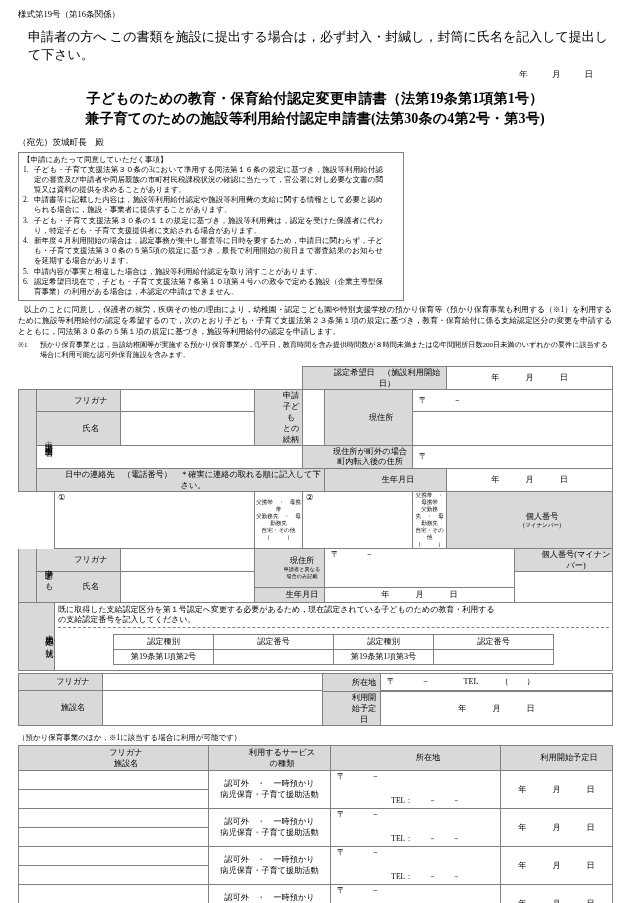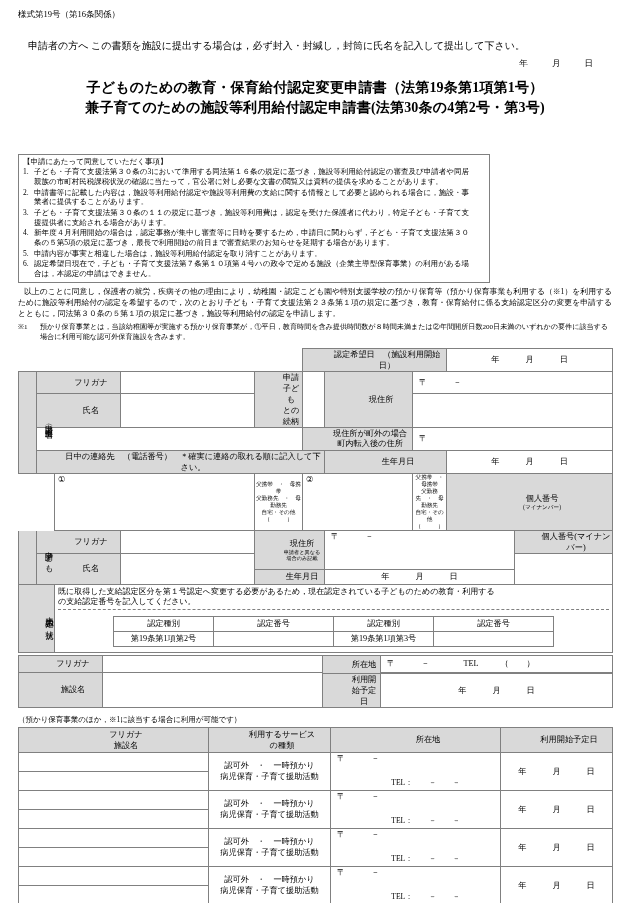--- a/index.html
+++ b/index.html
@@ -8,36 +8,35 @@
     background:#fff;
     font-family:"Liberation Serif","DejaVu Serif",serif;
     color:#000;
     font-size:8px;
     -webkit-font-smoothing:none;
   }
   .page{position:relative;width:630px;height:903px;box-sizing:border-box;padding:0 18px;}
 
   
   .form-no{font-size:8.5px;margin-top:9px;}
-  .submitter-note{font-size:10px;margin-top:18px;padding-left:10px;}
+  .submitter-note{font-size:13px;margin-top:7px;padding-left:10px;}
   .date-line{text-align:right;font-size:8.5px;margin-top:5px;padding-right:18px;letter-spacing:1px;}
   .date-line span{margin-left:20px;}
   .title{text-align:center;font-weight:bold;font-size:14px;line-height:1.45;margin-top:8px;letter-spacing:.2px;}
   .addressee{font-size:8.6px;margin-top:7px;}
 
   
   .consent-row{display:flex;align-items:flex-start;margin-top:3px;}
   .consent-box{
     border:1px solid #808080;
     box-sizing:border-box;
-    width:472px;
+    width:386px;
     padding:2px 20px 3px 4px;
     font-size:7.5px;
     line-height:1.33;
-    margin-top:32px;
   }
   .consent-head{font-weight:normal;}
   .consent-list{list-style:none;margin:0;padding:0;}
   .consent-list li{display:flex;margin-top:.5px;}
   .consent-list .num{width:11px;flex:0 0 11px;}
   .consent-list .txt{flex:1;text-align:justify;}
 
   .uketsuke{margin-left:16px;border:1px solid #808080;width:92px;box-sizing:border-box;}
   .uketsuke .hd{border-bottom:1px solid #808080;text-align:center;font-size:8.4px;padding:2px 0;letter-spacing:5px;text-indent:5px;}
   .uketsuke .bd{height:40px;}
@@ -90,20 +89,21 @@
     <span>年</span>
     <span>月</span>
     <span>日</span>
   </div>
 
   <div class="title">
     <div>子どものための教育・保育給付認定変更申請書（法第19条第1項第1号）</div>
     <div>兼子育てのための施設等利用給付認定申請書(法第30条の4第2号・第3号)</div>
   </div>
 
+  <div class="addressee">（宛先）茨城町長　殿</div>
 
   <div class="consent-row">
     <div class="consent-box">
       <div class="consent-head">【申請にあたって同意していただく事項】</div>
       <ul class="consent-list">
         <li>
           <span class="num">1.</span>
           <span class="txt">子ども・子育て支援法第３０条の3において準用する同法第１６条の規定に基づき，施設等利用給付認定の審査及び申請者や同居親族の市町村民税課税状況の確認に当たって，官公署に対し必要な文書の閲覧又は資料の提供を求めることがあります。</span>
         </li>
         <li>

